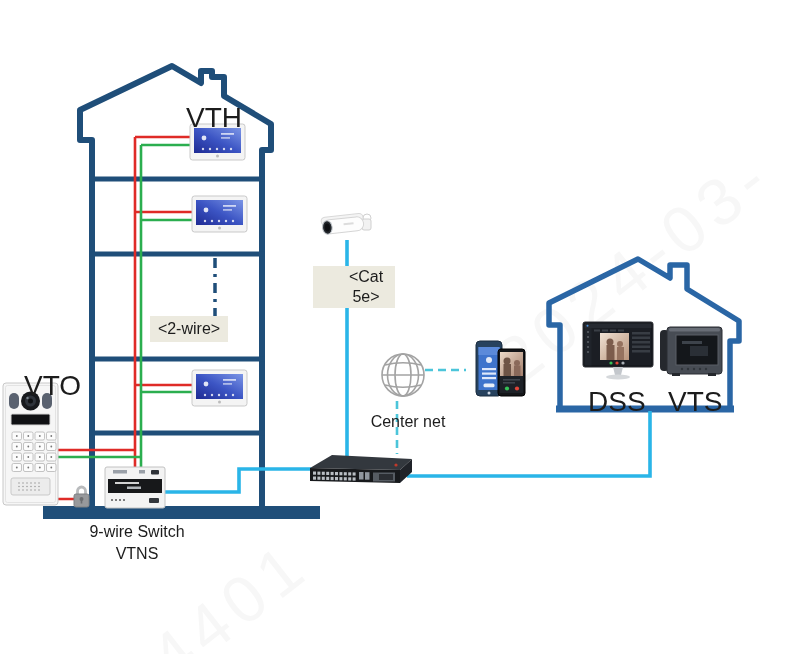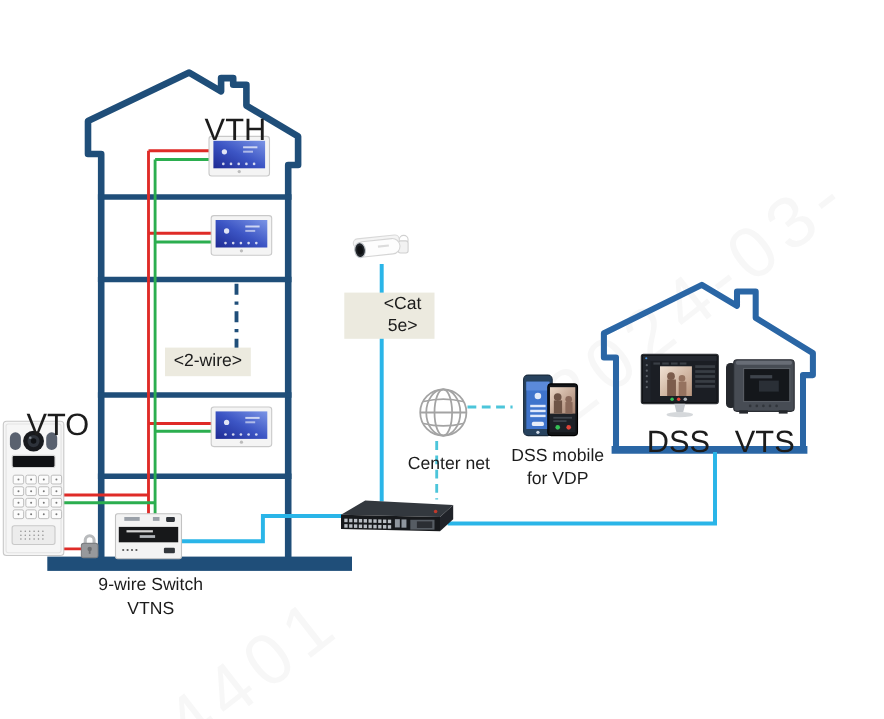--- a/index.html
+++ b/index.html
@@ -343,21 +343,17 @@
     <span>5e&gt;</span>
   </div>
 
   <div class="lbl" style="left:57px;top:521px;width:160px;line-height:22px;">
     <div>9-wire Switch</div>
     <div>VTNS</div>
   </div>
 
   <div class="lbl" style="left:358px;top:412px;width:100px;">Center net</div>
 
-  <div class="lbl" style="left:448px;top:404px;width:118px;line-height:21px;">
-    <div>DSS mobile</div>
-    <div>for VDP</div>
-  </div>
 
   <div class="lbl lbl-lg" style="left:588px;top:384px;width:48px;">DSS</div>
   <div class="lbl lbl-lg" style="left:668px;top:384px;width:48px;">VTS</div>
 
 </div>
 
 </body></html>

